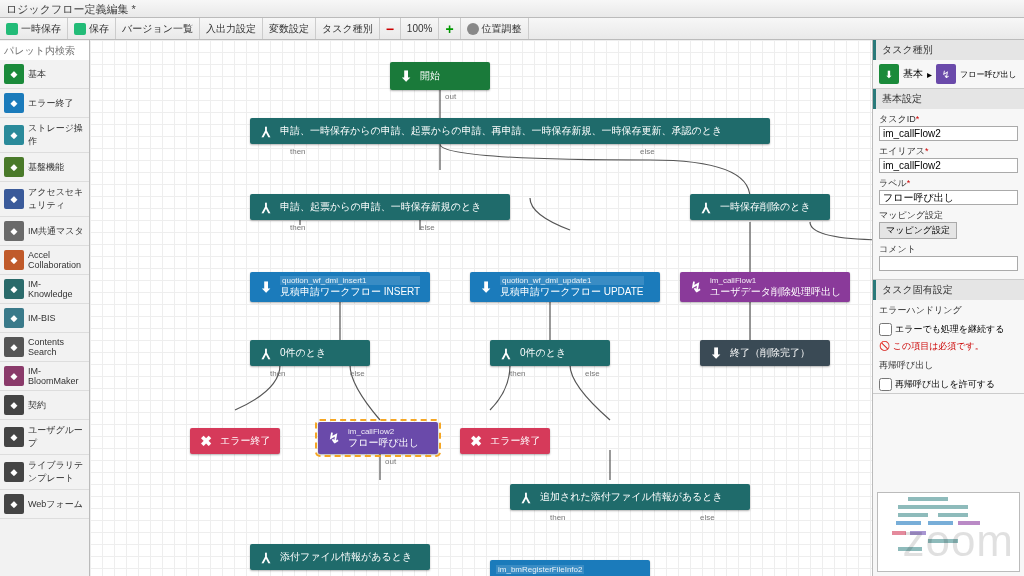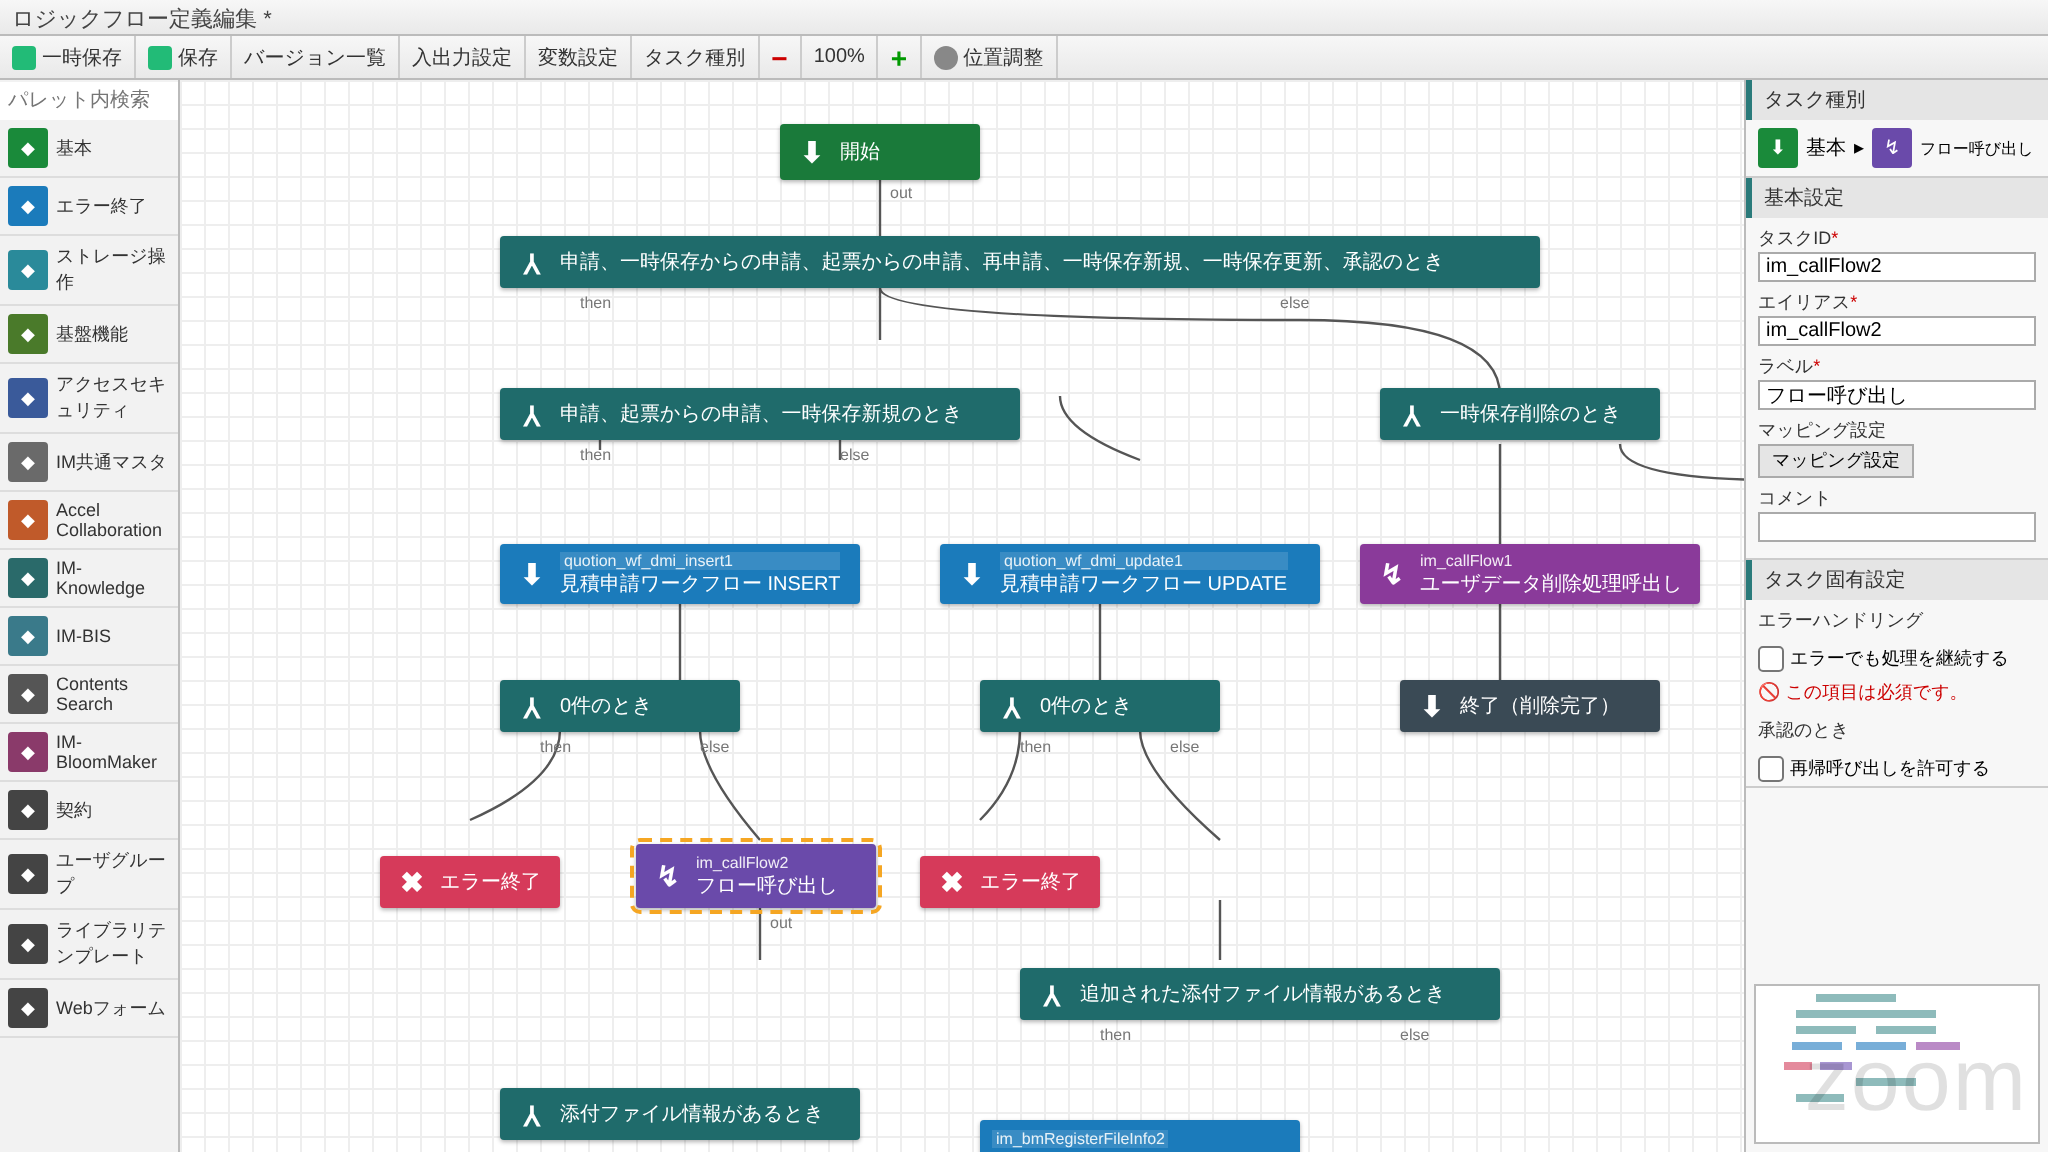--- a/index.html
+++ b/index.html
@@ -312,21 +312,21 @@
       <div class="rp-head">タスク固有設定</div>
       <div class="rp-body">
         <div class="rp-lbl">エラーハンドリング</div>
       </div>
       <label class="rp-chk">
           <input type="checkbox" style="">
           <span>エラーでも処理を継続する</span>
         </label>
       <div class="rp-err">🚫 <span>この項目は必須です。</span></div>
       <div class="rp-body">
-          <div class="rp-lbl">承認のとき</div>
+          <div class="rp-lbl">再帰呼び出し</div>
         </div>
       <label class="rp-chk">
           <input type="checkbox" style="">
           <span>再帰呼び出しを許可する</span>
         </label>
     </div>
 
     <div class="minimap">
       <div class="mm-box" style="left:30px;top:4px;width:40px;height:4px"></div>
       <div class="mm-box" style="left:20px;top:12px;width:70px;height:4px"></div>

